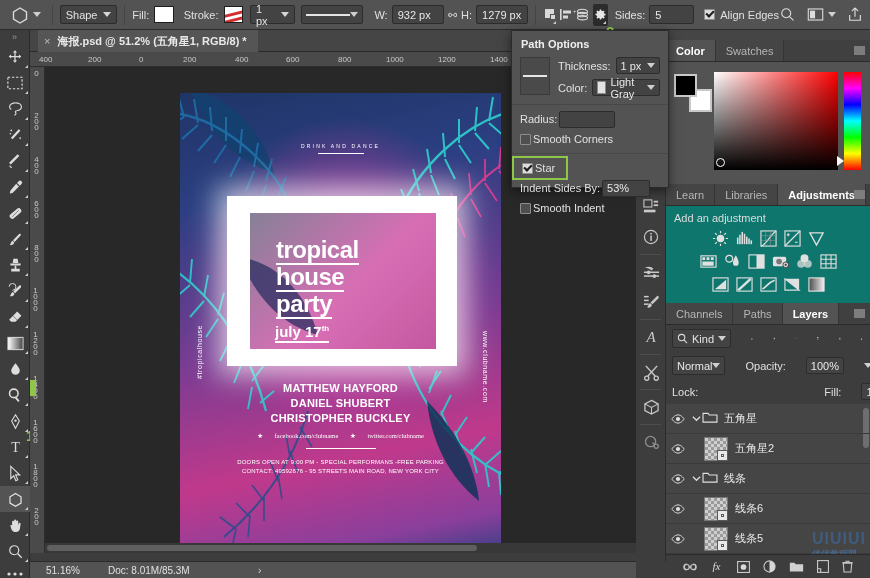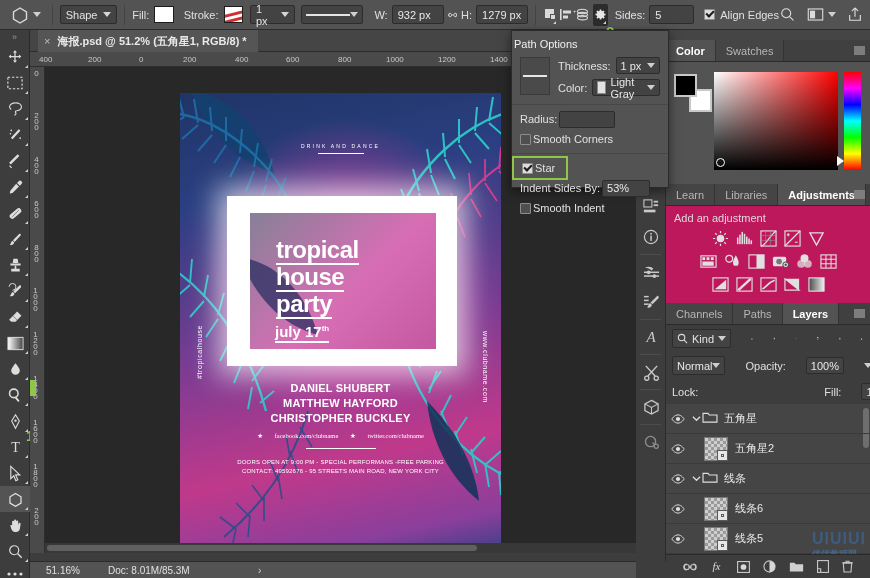--- a/index.html
+++ b/index.html
@@ -186,21 +186,21 @@
   .statusbar .z { width:78px; padding-left:16px; }
   .statusbar .doc { width:150px; }
   .statusbar .arr { color:#d0d0d0; }
 
   
   .popup {
     position:absolute; left:511px; top:30px; width:158px; height:158px;
     background:#535353; border:1px solid #2b2b2b; box-shadow:0 3px 10px rgba(0,0,0,.5);
     z-index:40; padding:7px 0 0 0;
   }
-  .popup h4 { font-size:11px; font-weight:400; color:#efefef; padding:0 0 7px 2px; }
+  .popup h4 { font-size:11px; font-weight:700; color:#efefef; padding:0 0 7px 9px; }
   .popup .row { display:flex; align-items:center; gap:2px; padding:0 8px; height:20px; }
   .popup .pdiv { height:1px; background:#474747; margin:4px 0; }
   .popup .strokepreview {
     width:30px;height:38px;background:#4a4a4a;border:1px solid #3a3a3a;
     display:flex;align-items:center;justify-content:center;
   }
   .popup .strokepreview .l { width:24px;height:2px;background:#e6e6e6; }
   .popup .fldsm {
     background:#434343;border:1px solid #2c2c2c;border-radius:2px;height:17px;
     display:flex;align-items:center;padding:0 4px;color:#e8e8e8;font-size:11px;
@@ -239,21 +239,21 @@
                linear-gradient(to right, #fff 0%, #f00 100%);
   }
   .sqfield .picker { position:absolute; left:2px; bottom:3px; width:9px;height:9px;border:1.5px solid #fff;border-radius:50%; }
   .huebar {
     position:absolute; left:178px; top:10px; width:17px; height:98px;
     background:linear-gradient(to bottom,#f00,#f0f,#00f,#0ff,#0f0,#ff0,#f00);
   }
   .huebar .tri { position:absolute; left:-7px; bottom:4px; width:0;height:0;
     border-top:5px solid transparent;border-bottom:5px solid transparent;border-left:7px solid #fff; }
 
-  .adjpanel { background:#be185d; padding:6px 0 4px 0; }
+  .adjpanel { background:#0f766e; padding:6px 0 4px 0; }
   .adjpanel .hd { font-size:11px; color:#dcdcdc; padding:0 0 6px 8px; }
   .adjrow { display:flex; justify-content:center; gap:7px; margin-bottom:6px; }
   .adjbtn { width:17px;height:17px; }
 
   .layerctl { background:#3d3d3d; }
   .lrow { display:flex; align-items:center; gap:20px; padding:4px 6px; }
   .kindsel {
     background:#434343;border:1px solid #2c2c2c;border-radius:2px;height:19px;width:84px;
     display:flex;align-items:center;padding:0 4px;gap:4px;font-size:11px;color:#e3e3e3;
   }
@@ -687,22 +687,22 @@
         <div>tropical</div><br>
         <div>house</div><br>
         <div>party</div>
       </div>
 
       <div class="dateline">
         <u><span>july 17</span><sup>th</sup></u>
       </div>
 
       <div class="names">
+        <div>MATTHEW HAYFORD</div>
         <div>DANIEL SHUBERT</div>
-        <div>MATTHEW HAYFORD</div>
         <div>CHRISTOPHER BUCKLEY</div>
       </div>
 
       <div class="socials">
         <span>★</span>
         <span>facebook.com/clubname</span>
         <span>★</span>
         <span>twitter.com/clubname</span>
       </div>
       <div class="srule"></div>

